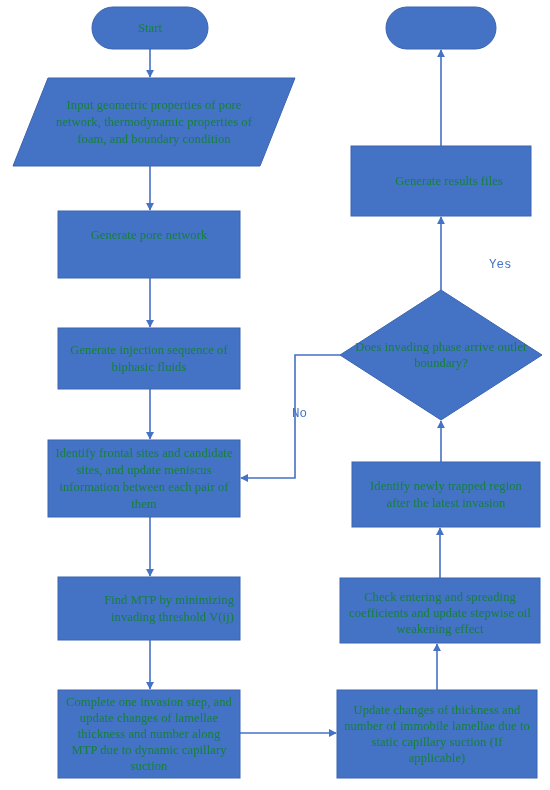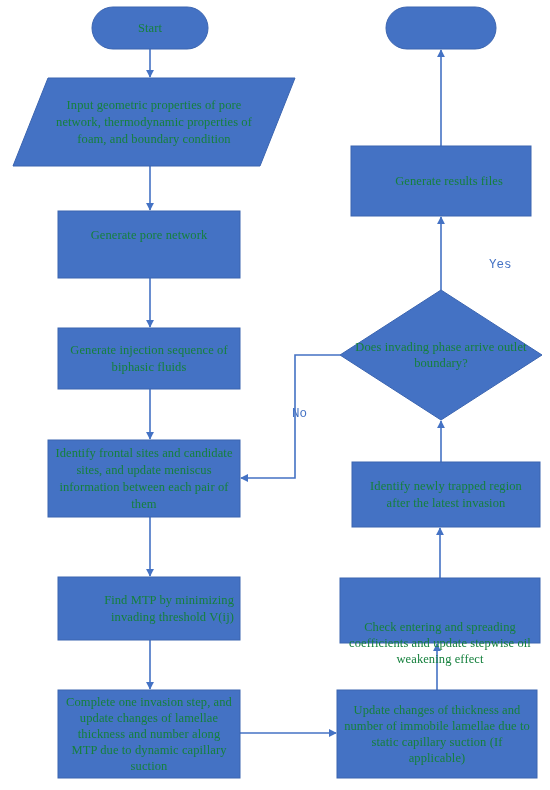--- a/index.html
+++ b/index.html
@@ -111,21 +111,21 @@
   <div class="node-label" style="left:58px; top:328px; width:182px; height:61px;">Generate injection sequence of biphasic fluids</div>
 
   <div class="node-label" style="left:48px; top:440px; width:192px; height:77px; line-height:17px;">Identify frontal sites and candidate sites, and update meniscus information between each pair of them</div>
 
   <div class="node-label" style="left:58px; top:577px; width:182px; height:63px;text-align:right;">Find MTP by minimizing invading threshold V(ij)</div>
 
   <div class="node-label" style="left:58px; top:690px; width:182px; height:88px; line-height:16px;">Complete one invasion step, and update changes of lamellae thickness and number along MTP due to dynamic capillary suction</div>
 
   <div class="node-label" style="left:337px; top:690px; width:200px; height:88px; line-height:16px;">Update changes of thickness and number of immobile lamellae due to static capillary suction (If applicable)</div>
 
-  <div class="node-label" style="left:340px; top:610px; width:200px; height:65px; line-height:16px;">Check entering and spreading coefficients and update stepwise oil weakening effect</div>
+  <div class="node-label" style="left:340px; top:580px; width:200px; height:65px; line-height:16px;">Check entering and spreading coefficients and update stepwise oil weakening effect</div>
 
   <div class="node-label" style="left:352px; top:462px; width:188px; height:65px;">Identify newly trapped region after the latest invasion</div>
 
   <div class="node-label" style="left:348px; top:322px; width:186px; height:66px;">Does invading phase arrive outlet boundary?</div>
 
   <div class="node-label" style="left:351px; top:146px; width:196px; height:70px;">Generate results files</div>
 
 
   <div class="edge-label" style="left:264px; top:407px;margin-left:28px;">No</div>
 

